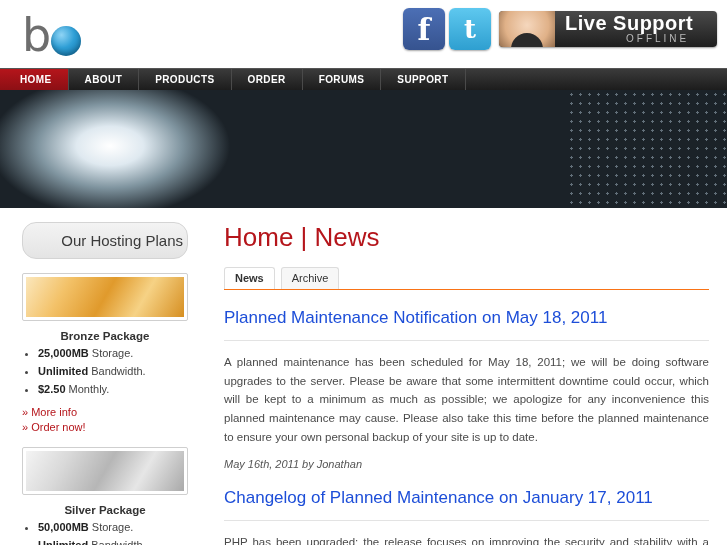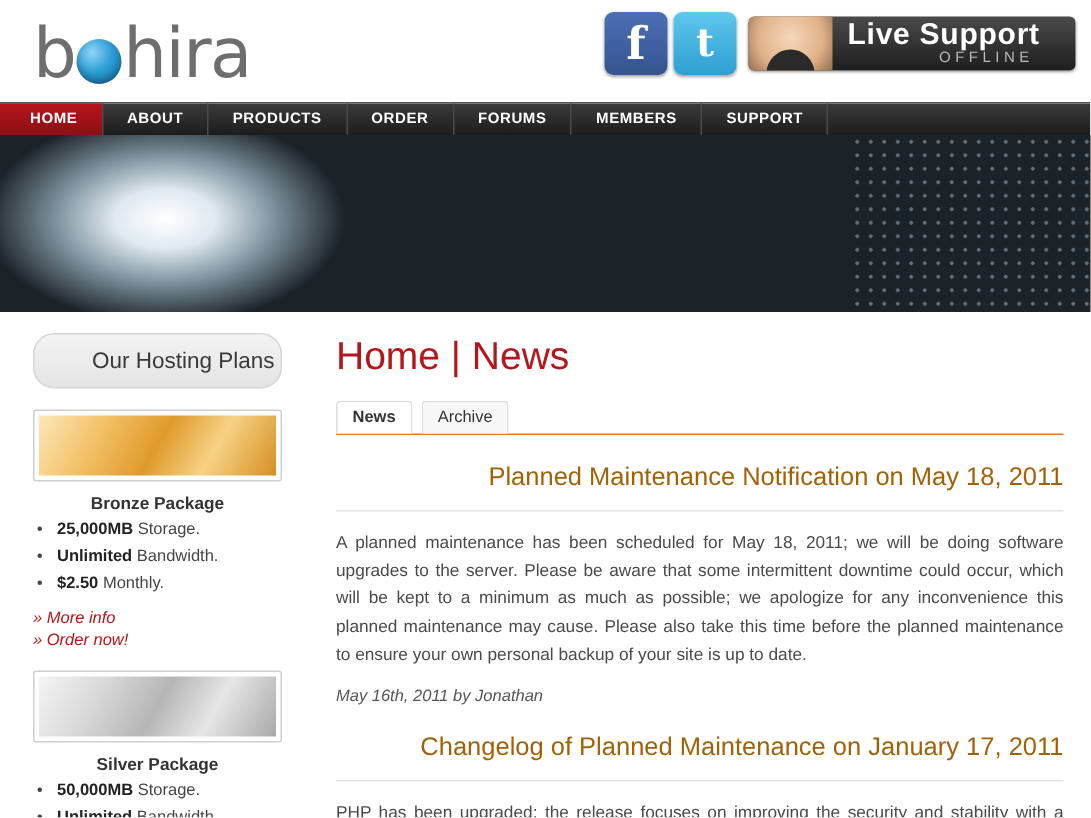--- a/index.html
+++ b/index.html
@@ -225,21 +225,20 @@
   }
   .plan li {
     font-size: 11px;
     color: #444;
     margin-bottom: 4px;
     line-height: 1.25;
   }
   .plan li b { color: #222; }
   .plan-links {
     margin-top: 10px;
-    font-style: italic;
   }
   .plan-link {
     display: block;
     font-size: 11px;
     color: #b5151b;
     text-decoration: none;
     margin-bottom: 3px;
     cursor: pointer;
   }
 
@@ -269,26 +268,25 @@
     border-radius: 3px 3px 0 0;
     cursor: pointer;
   }
   .tab.active {
     background: #ffffff;
     font-weight: bold;
   }
   .news-item { padding-top: 18px; }
   .news-title {
     font-size: 17px;
-    color: #a16207;
+    color: #1d4ed8;
     font-weight: normal;
     margin: 0 0 4px 0;
     padding-bottom: 12px;
     border-bottom: 1px solid #e3e3e3;
-    text-align: right;
   }
   .news-body {
     font-size: 11.5px;
     color: #4a4a4a;
     line-height: 1.62;
     text-align: justify;
     margin: 12px 0 0 0;
   }
   .news-meta {
     font-size: 11px;
@@ -299,21 +297,20 @@
 </style>
 </head>
 <body>
 
 <div class="page">
 
   <div class="header">
     <div class="logo">
       <span class="logo-b">b</span>
       <span class="logo-circle"></span>
-      <span class="logo-rest">hira</span>
     </div>
 
     <div class="header-right">
       <div class="social fb">f</div>
       <div class="social tw">t</div>
       <div class="live-support">
         <div class="ls-face"></div>
         <div class="ls-text">
           <div class="ls-title">Live Support</div>
           <div class="ls-sub">OFFLINE</div>
@@ -321,21 +318,20 @@
       </div>
     </div>
   </div>
 
   <div class="nav">
     <div class="nav-item active">HOME</div>
     <div class="nav-item">ABOUT</div>
     <div class="nav-item">PRODUCTS</div>
     <div class="nav-item">ORDER</div>
     <div class="nav-item">FORUMS</div>
-    <div class="nav-item">MEMBERS</div>
     <div class="nav-item">SUPPORT</div>
     <div class="nav-spacer"></div>
   </div>
 
   <div class="banner">
     <div class="banner-grad"></div>
     <div class="banner-dots"></div>
   </div>
 
   <div class="content">

